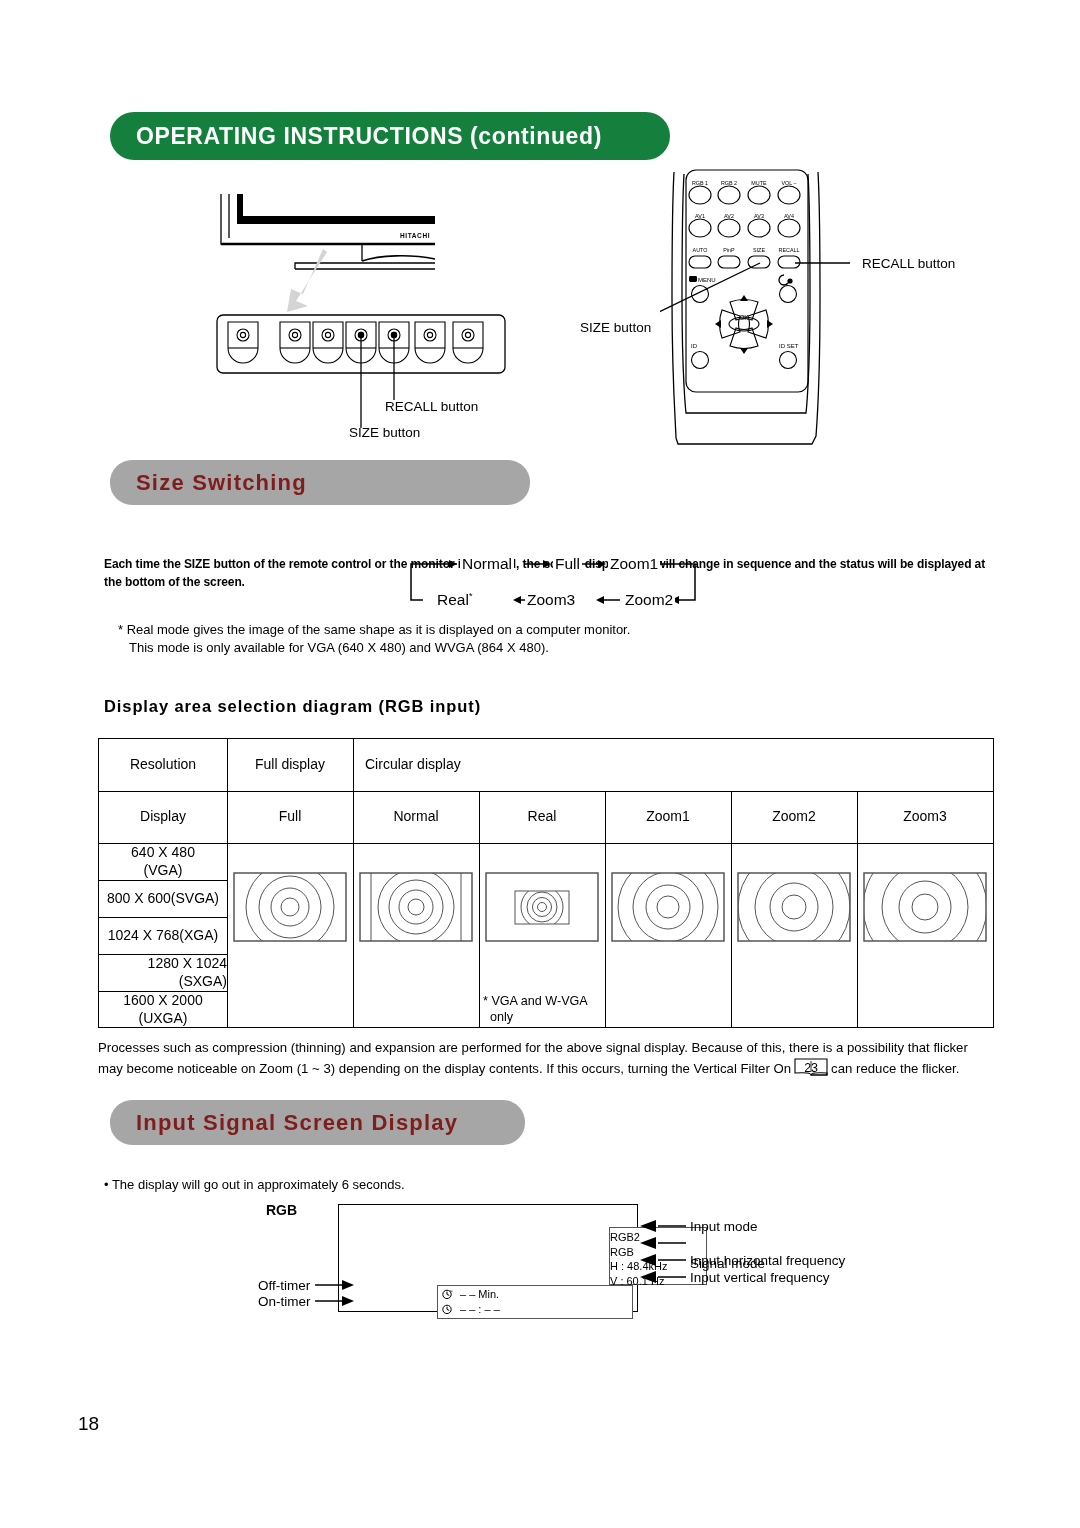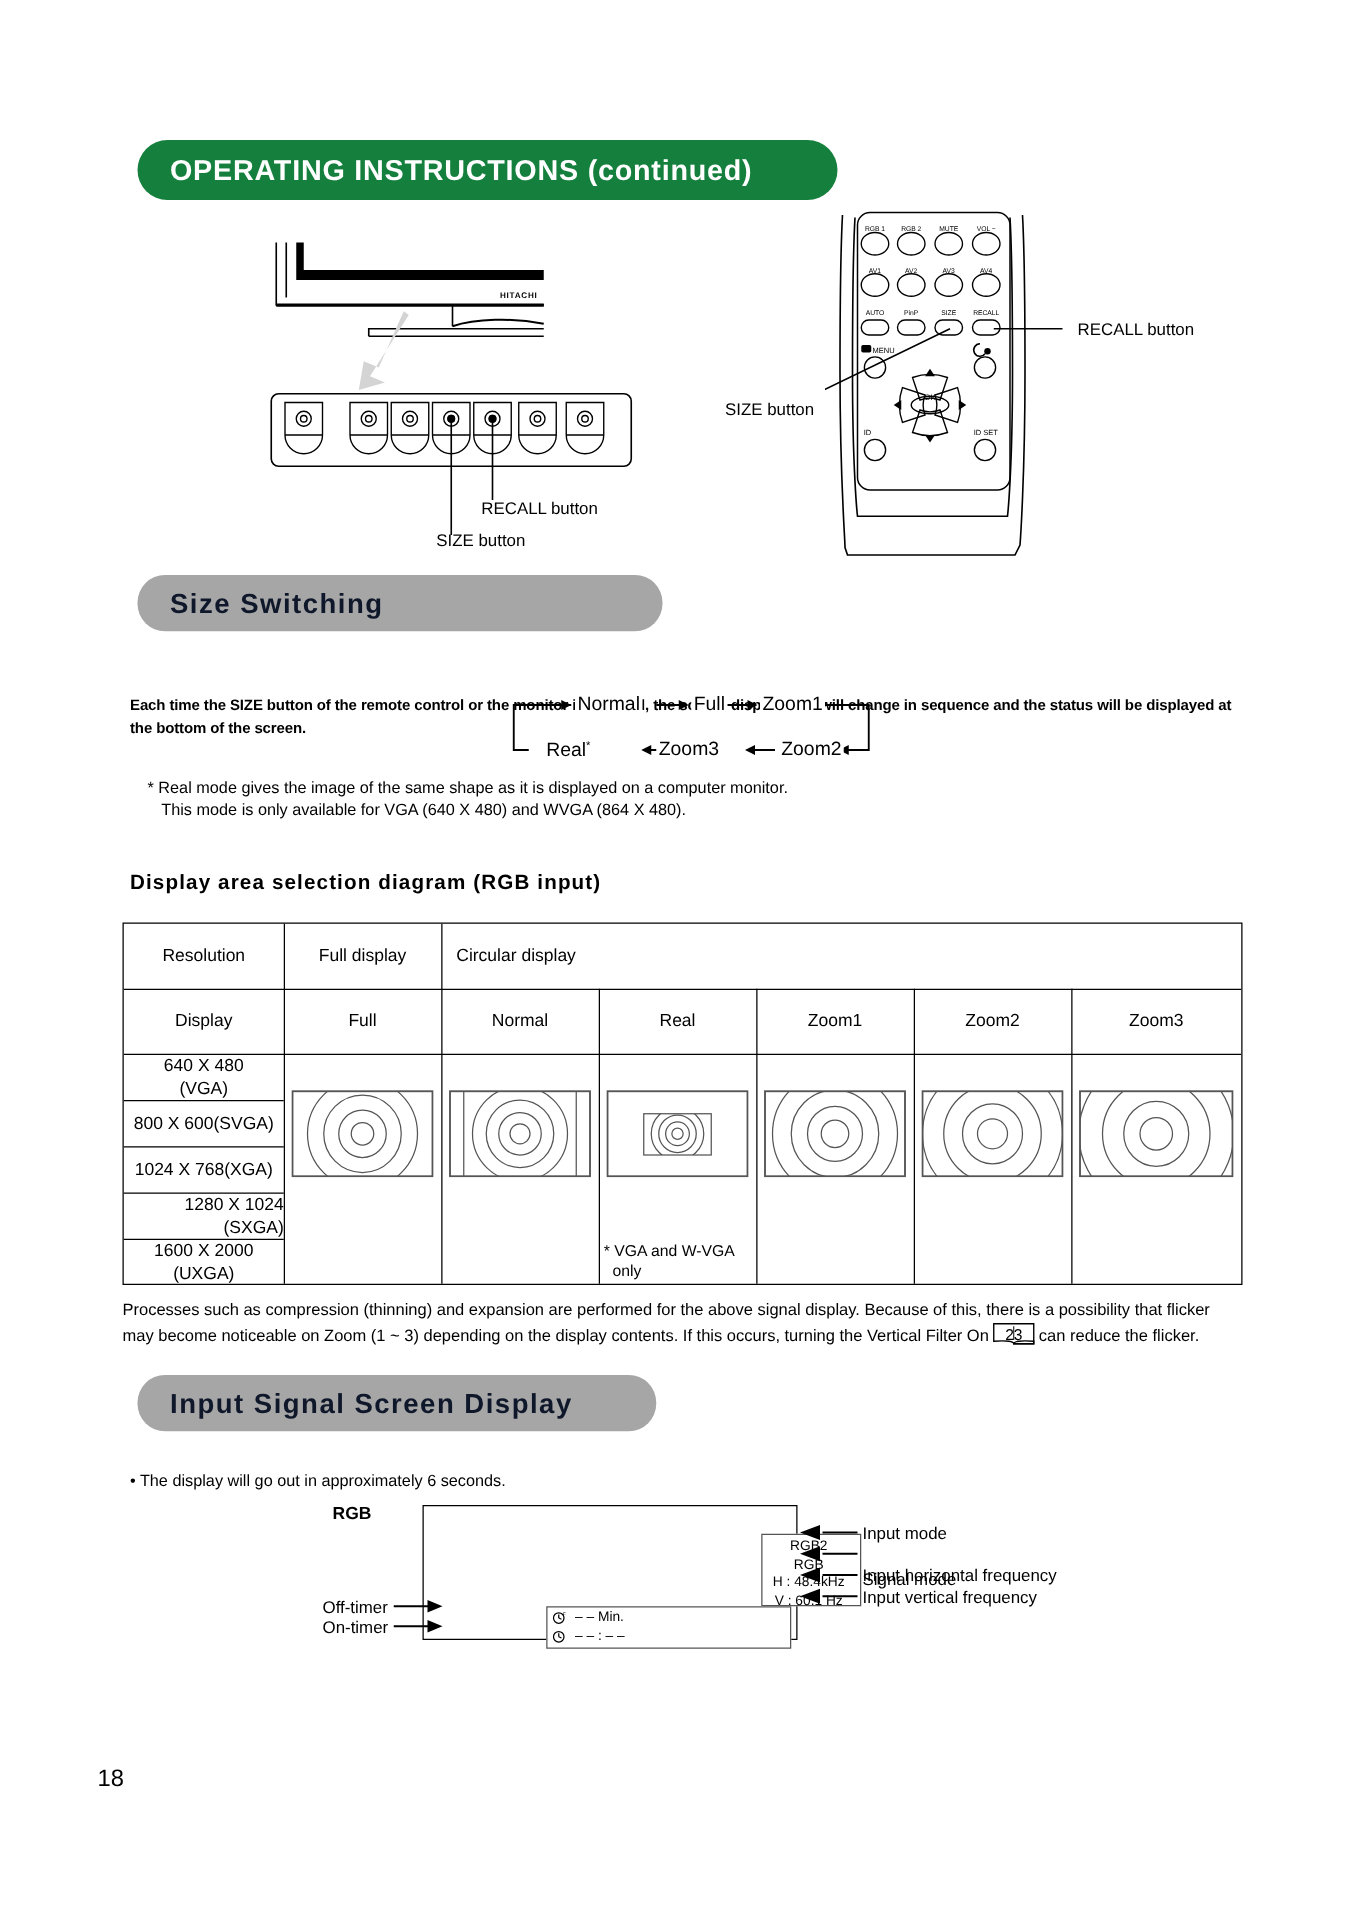--- a/index.html
+++ b/index.html
@@ -25,21 +25,21 @@
     white-space: nowrap;
   }
 
   
   .sec-head {
     position: absolute; height: 45px;
     background: #a6a6a6; border-radius: 22px;
     display: flex; align-items: center;
   }
   .sec-head span {
-    color: #0f172a; font-size: 22px; font-weight: bold;
+    color: #7f1d1d; font-size: 22px; font-weight: bold;
     letter-spacing: 1.2px; padding-left: 26px; white-space: nowrap;
   }
   #sec-size { left: 110px; top: 460px; width: 420px; }
   #sec-input { left: 110px; top: 1100px; width: 415px; }
 
   
   .monitor-fig { position: absolute; left: 195px; top: 182px; width: 330px; height: 265px; }
 
   
   .remote-fig { position: absolute; left: 660px; top: 168px; width: 190px; height: 280px; }
@@ -113,23 +113,23 @@
   .cell.lefty { justify-content: flex-start; padding-left: 12px; }
   .cell.small { font-size: 12.6px; align-items: flex-start; text-align: left; }
 
   
   .osd { position: absolute; left: 258px; top: 1196px; width: 620px; height: 130px; }
   .osd-box {
     position: absolute; left: 80px; top: 8px; width: 300px; height: 108px;
     border: 1.6px solid #000; background: #fff;
   }
   .osd-sig {
-    position: absolute; left: 270px; top: 22px; width: 80px; height: 58px;
+    position: absolute; left: 270px; top: 22px; width: 98px; height: 58px;
     border: 1.4px solid #555; background: #fff;
-    font-size: 11px; text-align: center; padding: 2px 4px 0 0;
+    font-size: 11px; text-align: left; padding: 2px 4px 0 0;
     line-height: 1.32;
   }
   .osd-timer {
     position: absolute; left: 98px; top: 80px; width: 196px; height: 34px;
     border: 1.4px solid #555; background: #fff;
     font-size: 11px; line-height: 1.45; padding: 1px 0 0 4px;
   }
   .osd-rgb {
     position: absolute; left: 8px; top: 6px;
     font-size: 14px; font-weight: bold;

